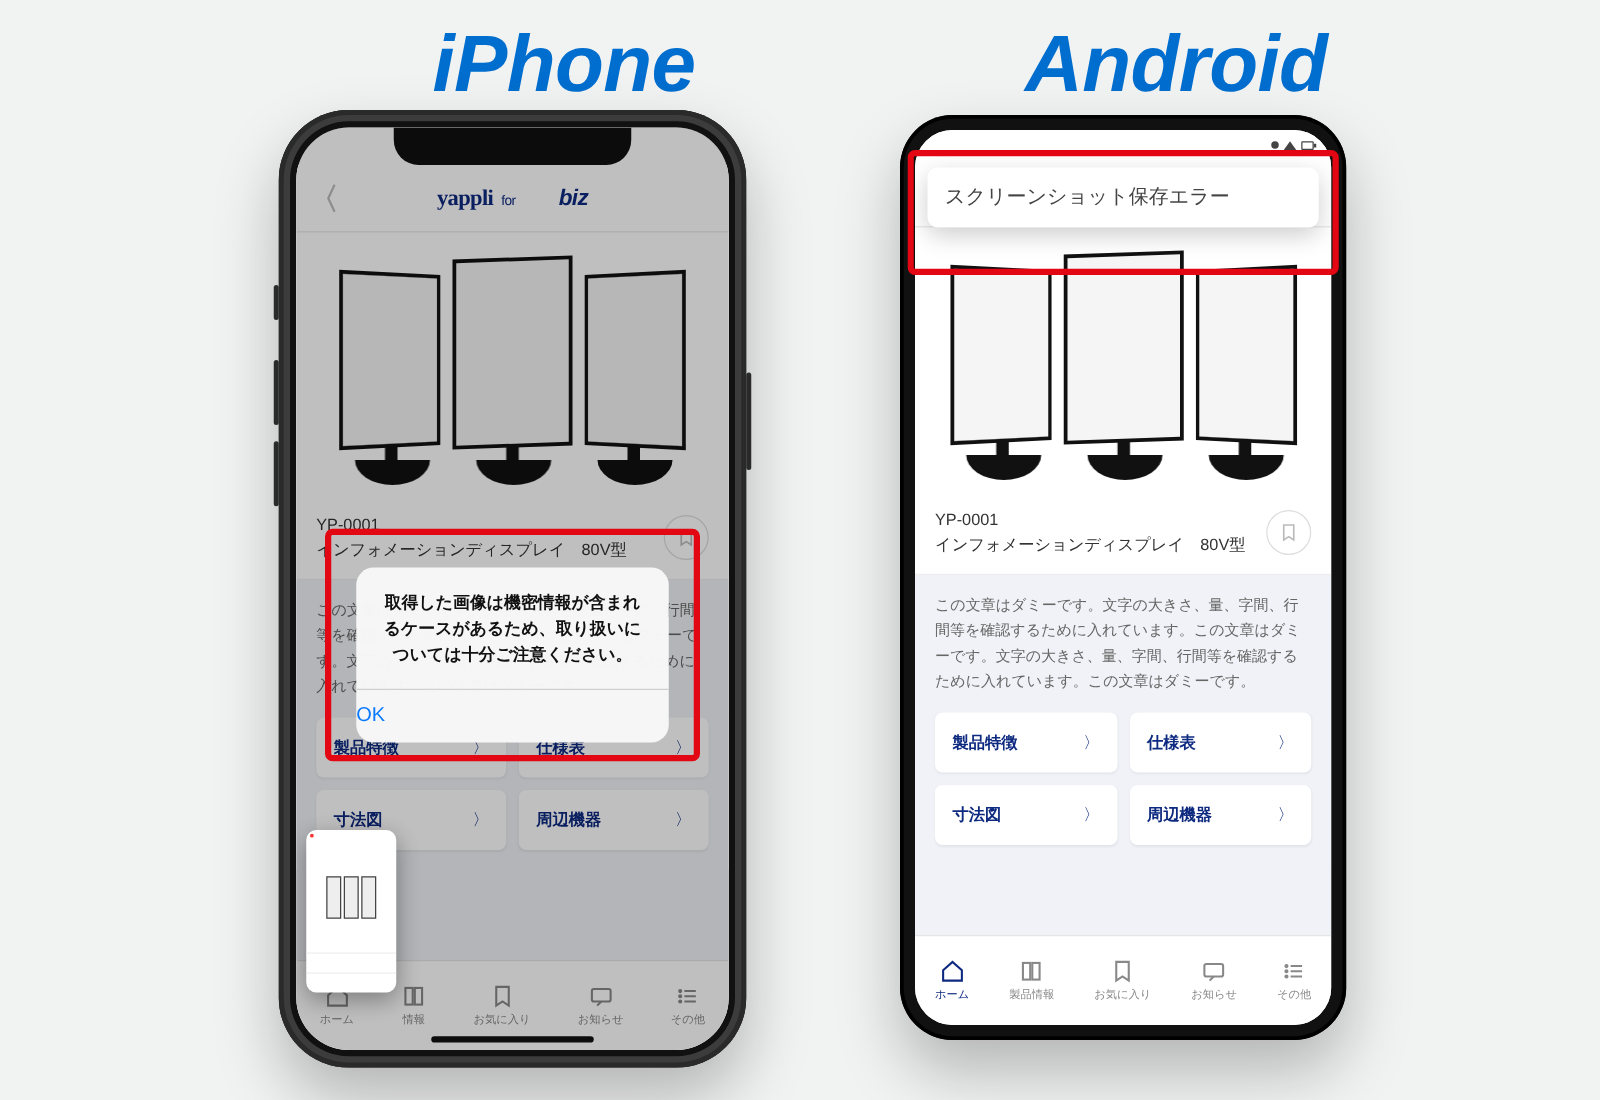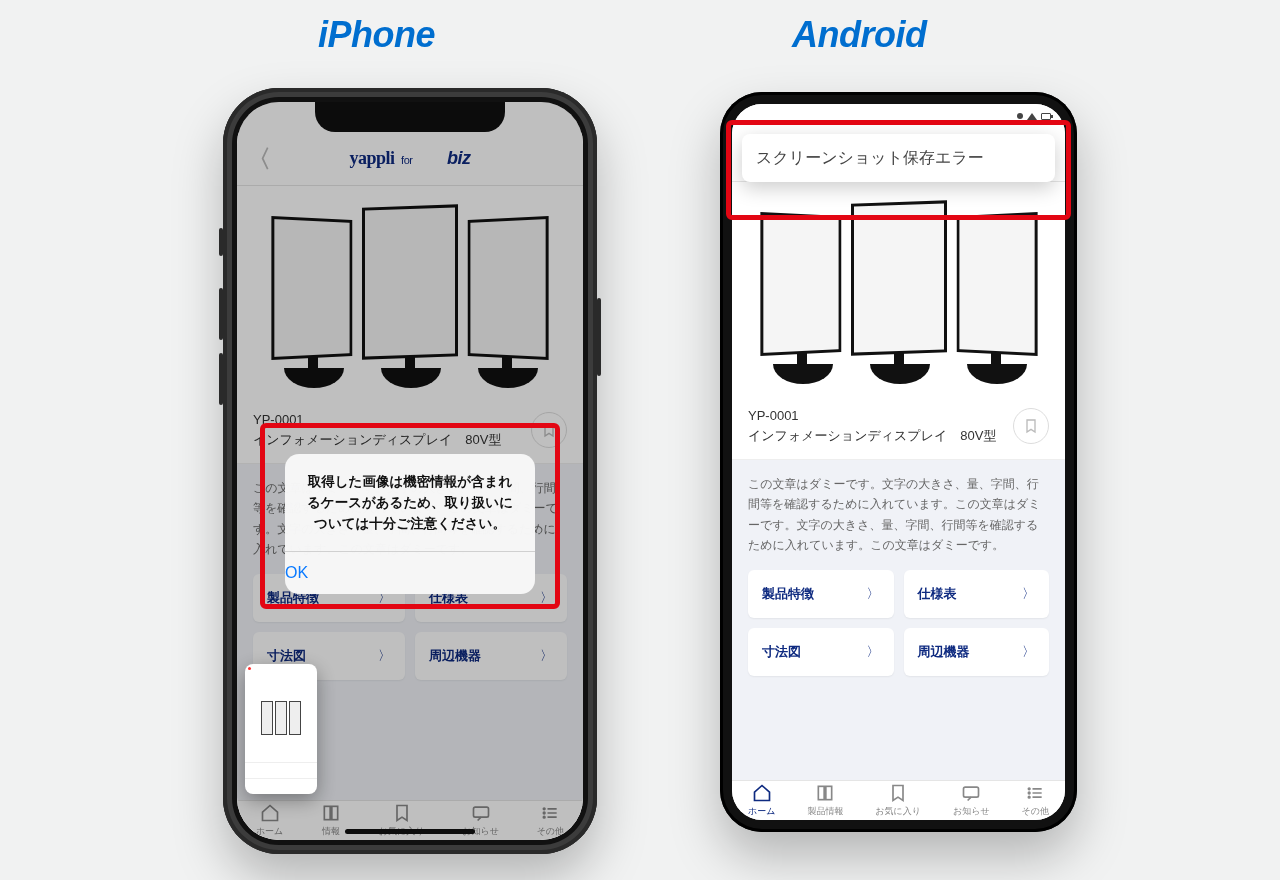--- a/index.html
+++ b/index.html
@@ -21,23 +21,24 @@
     -webkit-font-smoothing:antialiased;
     position:relative;
     overflow:hidden;
     color:var(--text);
   }
   .title{
     position:absolute;
     top:14px;
     font-weight:800;
     font-style:italic;
-    font-size:36px;
+    font-size:64px;
     color:var(--blue);
     letter-spacing:-0.5px;
+    margin-left:28px;
   }
   .title.iphone{left:318px;}
   .title.android{left:792px;}
 
   
   .iphone-frame{
     position:absolute;
     left:223px; top:88px;
     width:374px; height:766px;
     background:#111;
@@ -133,21 +134,21 @@
   }
   .card{
     background:#fff;border-radius:6px;height:48px;
     display:flex;align-items:center;justify-content:space-between;
     padding:0 14px;font-size:13px;color:var(--brand-navy);font-weight:600;
     box-shadow:0 1px 2px rgba(0,0,0,.06);
   }
   .card .chev{color:var(--brand-navy);font-weight:400;}
 
   .tabbar{
-    height:40px;flex:none;background:#fff;border-top:1px solid #e5e5e5;
+    height:72px;flex:none;background:#fff;border-top:1px solid #e5e5e5;
     display:flex;justify-content:space-around;align-items:center;
   }
   .tab{display:flex;flex-direction:column;align-items:center;gap:2px;font-size:9px;color:#888;}
   .tab.act{color:var(--brand-navy);}
   .tab svg{width:20px;height:20px;}
 
   
   .dim{position:absolute;inset:0;background:rgba(0,0,0,.25);z-index:2;pointer-events:none;}
 
   

